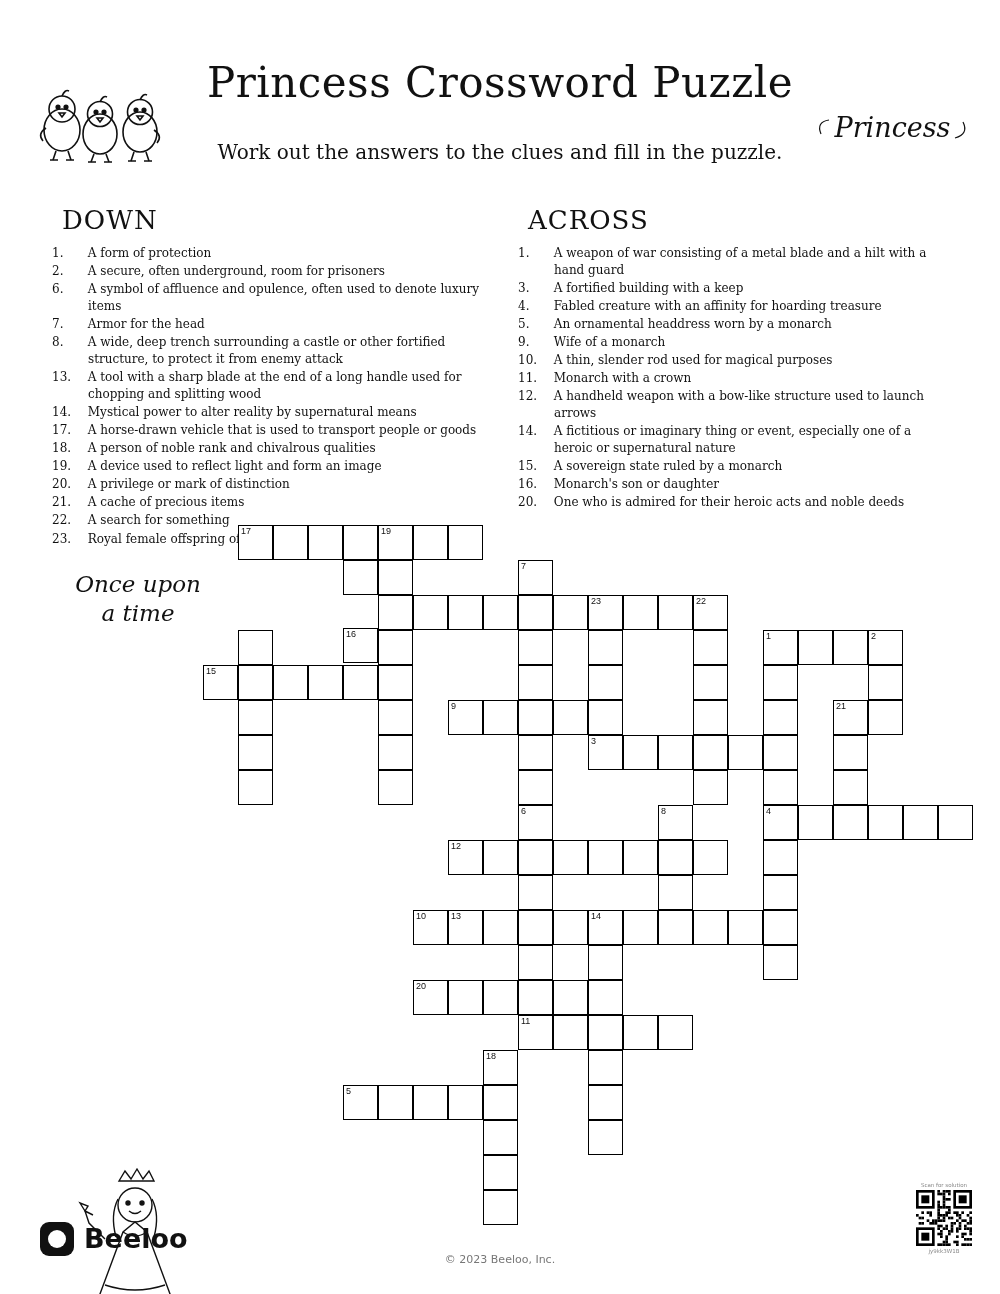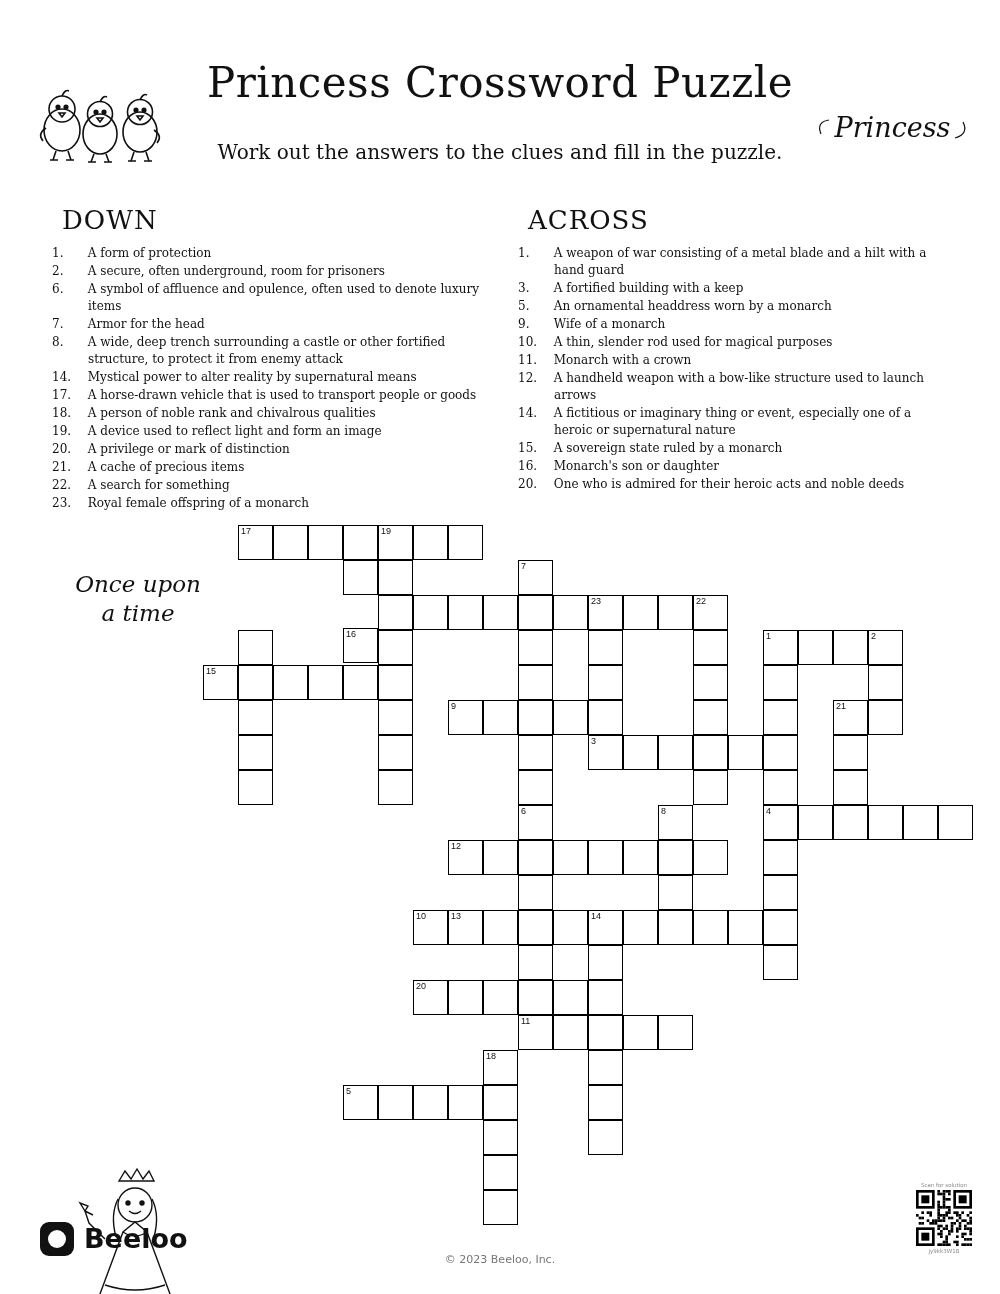--- a/index.html
+++ b/index.html
@@ -140,35 +140,37 @@
 
 <div class="clues">
   <div class="col down">
     <h2>DOWN</h2>
     <div id="downList">
         <div class="clue"><span class="n">1.</span><span> A form of protection</span></div>
         <div class="clue"><span class="n">2.</span><span> A secure, often underground, room for prisoners</span></div>
         <div class="clue"><span class="n">6.</span><span> A symbol of affluence and opulence, often used to denote luxury items</span></div>
         <div class="clue"><span class="n">7.</span><span> Armor for the head</span></div>
         <div class="clue"><span class="n">8.</span><span> A wide, deep trench surrounding a castle or other fortified structure, to protect it from enemy attack</span></div>
+        <div class="clue"><span class="n">13.</span><span> A tool with a sharp blade at the end of a long handle used for chopping and splitting wood</span></div>
         <div class="clue"><span class="n">14.</span><span> Mystical power to alter reality by supernatural means</span></div>
         <div class="clue"><span class="n">17.</span><span> A horse-drawn vehicle that is used to transport people or goods</span></div>
         <div class="clue"><span class="n">18.</span><span> A person of noble rank and chivalrous qualities</span></div>
         <div class="clue"><span class="n">19.</span><span> A device used to reflect light and form an image</span></div>
         <div class="clue"><span class="n">20.</span><span> A privilege or mark of distinction</span></div>
         <div class="clue"><span class="n">21.</span><span> A cache of precious items</span></div>
         <div class="clue"><span class="n">22.</span><span> A search for something</span></div>
         <div class="clue"><span class="n">23.</span><span> Royal female offspring of a monarch</span></div>
       </div>
   </div>
   <div class="col across">
     <h2>ACROSS</h2>
     <div id="acrossList">
         <div class="clue"><span class="n">1.</span><span> A weapon of war consisting of a metal blade and a hilt with a hand guard</span></div>
         <div class="clue"><span class="n">3.</span><span> A fortified building with a keep</span></div>
+        <div class="clue"><span class="n">4.</span><span> Fabled creature with an affinity for hoarding treasure</span></div>
         <div class="clue"><span class="n">5.</span><span> An ornamental headdress worn by a monarch</span></div>
         <div class="clue"><span class="n">9.</span><span> Wife of a monarch</span></div>
         <div class="clue"><span class="n">10.</span><span> A thin, slender rod used for magical purposes</span></div>
         <div class="clue"><span class="n">11.</span><span> Monarch with a crown</span></div>
         <div class="clue"><span class="n">12.</span><span> A handheld weapon with a bow-like structure used to launch arrows</span></div>
         <div class="clue"><span class="n">14.</span><span> A fictitious or imaginary thing or event, especially one of a heroic or supernatural nature</span></div>
         <div class="clue"><span class="n">15.</span><span> A sovereign state ruled by a monarch</span></div>
         <div class="clue"><span class="n">16.</span><span> Monarch's son or daughter</span></div>
         <div class="clue"><span class="n">20.</span><span> One who is admired for their heroic acts and noble deeds</span></div>
       </div>

